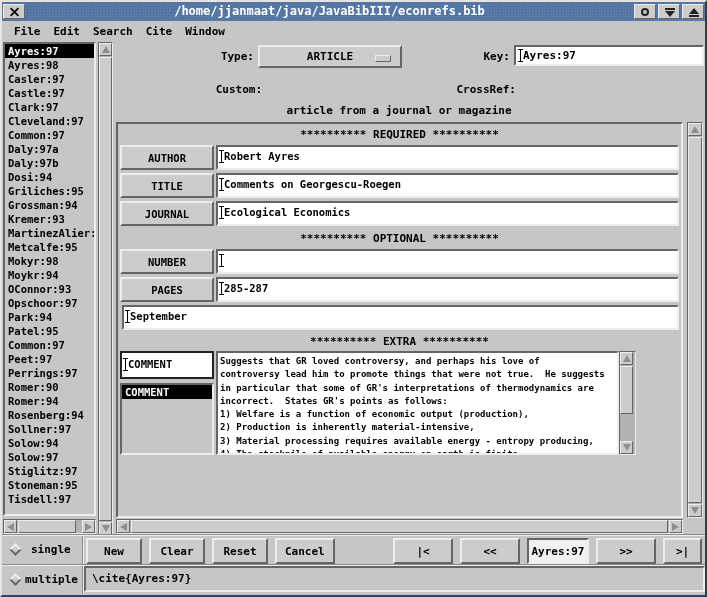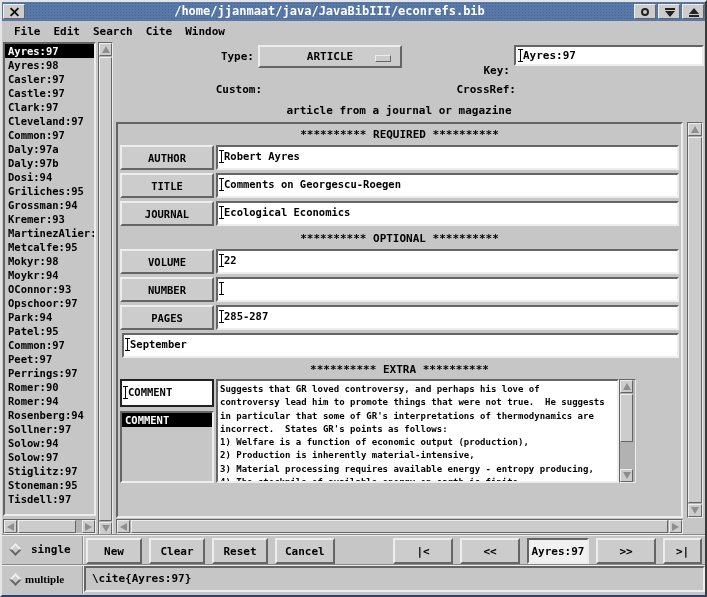--- a/index.html
+++ b/index.html
@@ -215,21 +215,21 @@
         <span class="arr rt"></span>
       </div>
   </div>
 
   <div class="header-zone">
     <span class="hz-label" style="left:38px;top:8px;width:102px;">Type:</span>
     <div class="type-dropdown raised">
       <span>ARTICLE</span>
       <span class="opt-ind"></span>
     </div>
-    <span class="hz-label" style="left:320px;top:8px;width:76px;margin-top:14px;">Key:</span>
+    <span class="hz-label" style="left:320px;top:8px;width:76px;">Key:</span>
     <div class="key-input whitefield sunken"><span class="caret"></span><span>Ayres:97</span></div>
     <span class="hz-label" style="left:66px;top:41px;width:82px;">Custom:</span>
     <span class="hz-label" style="left:318px;top:41px;width:84px;">CrossRef:</span>
     <div class="hz-desc">article from a journal or magazine</div>
   </div>
 
   <div class="form-area">
     <div class="section-hdr">********** REQUIRED **********</div>
     <div>
 
@@ -242,24 +242,20 @@
           <div class="field-input"><span class="caret"></span><span>Comments on Georgescu-Roegen</span></div>
         </div>
         <div class="field-row">
           <div class="field-label-btn raised">JOURNAL</div>
           <div class="field-input"><span class="caret"></span><span>Ecological Economics</span></div>
         </div>
       </div>
     <div class="section-hdr" style="margin-top:6px;">********** OPTIONAL **********</div>
     <div>
 
-    <div class="field-row">
-          <div class="field-label-btn raised">VOLUME</div>
-          <div class="field-input"><span class="caret"></span><span>22</span></div>
-        </div>
         <div class="field-row">
           <div class="field-label-btn raised">NUMBER</div>
           <div class="field-input"><span class="caret"></span><span></span></div>
         </div>
         <div class="field-row">
           <div class="field-label-btn raised">PAGES</div>
           <div class="field-input"><span class="caret"></span><span>285-287</span></div>
         </div>
         <div class="field-row">
           <div class="field-input"><span class="caret"></span><span>September</span></div>
@@ -331,18 +327,18 @@
 
     <div class="btn-group" style="left:391px;top:3px;">
       <div class="push-btn raised" style="width:60px;">|&lt;</div>
       <div class="push-btn raised" style="width:60px;">&lt;&lt;</div>
       <div class="nav-current" style="width:62px;">Ayres:97</div>
       <div class="push-btn raised" style="width:60px;">&gt;&gt;</div>
       <div class="push-btn raised" style="width:39px;">&gt;|</div>
     </div>
 
     <span class="diamond" style="left:9px;top:40px;"></span>
-    <span class="mode-label" style="left:23px;top:38px;font-family:Liberation Serif, serif;">multiple</span>
+    <span class="mode-label" style="left:23px;top:38px;">multiple</span>
 
     <div class="cite-field">\cite{Ayres:97}</div>
   </div>
 
 </div>
 
 </body></html>

